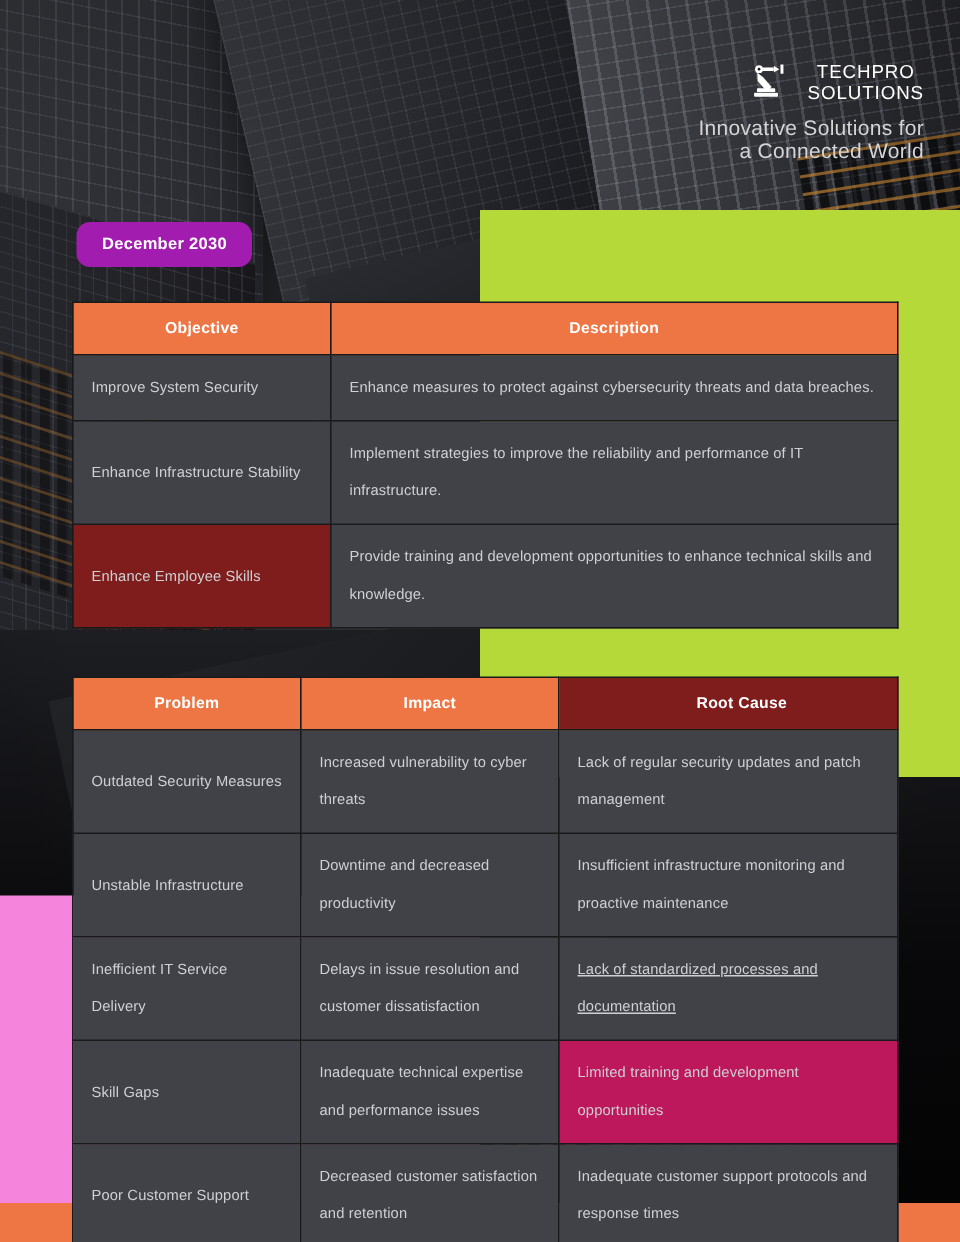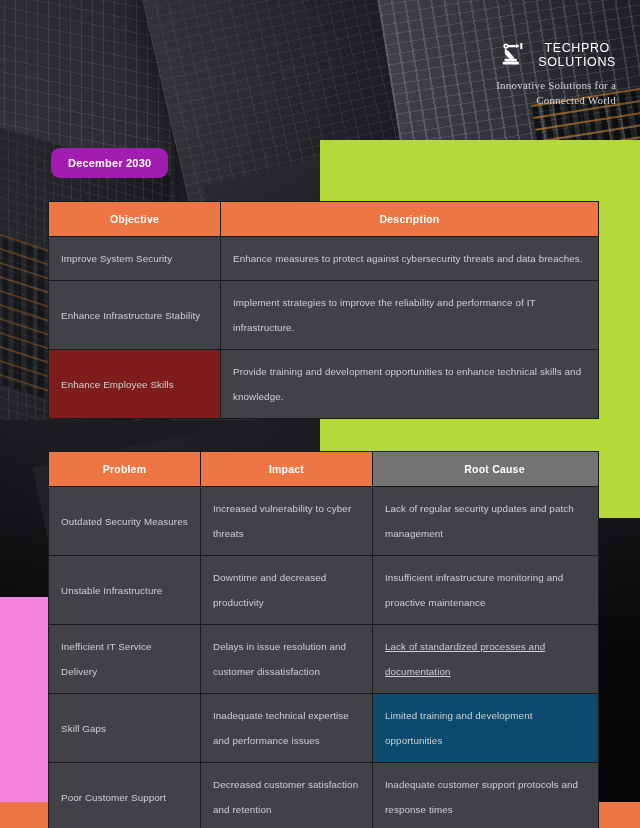--- a/index.html
+++ b/index.html
@@ -109,22 +109,22 @@
 
   
   .brand { position:absolute; right:24px; top:40px; text-align:right; }
   .brand-row { display:flex; align-items:center; justify-content:flex-end; gap:9px; }
   .brand-logo { width:30px; height:30px; flex:none; }
   .brand-name {
     color:#ffffff; font-size:12.5px; font-weight:400; letter-spacing:.6px;
     line-height:14px; text-align:center;
   }
   .brand-tag {
-    margin-top:8px; color:#d3d4d6; font-size:11px; line-height:15px;
-    letter-spacing:.2px; max-width:160px; margin-left:auto;font-family:Liberation Serif, serif;
+    margin-top:8px; color:#d3d4d6; font-size:14px; line-height:15px;
+    letter-spacing:.2px; max-width:160px; margin-left:auto;
   }
 
   
   .date-pill {
     position:absolute; left:51px; top:148px;
     padding:9px 17px; border-radius:9px;
     color:#fff; font-size:11px; font-weight:700; letter-spacing:.2px;
   }
 
   
@@ -229,21 +229,21 @@
 <table class="tbl" id="table-problems">
   <colgroup>
       <col class="c1">
       <col class="c2">
       <col class="c3">
     </colgroup>
   <thead>
     <tr>
       <th style="background: rgb(238, 118, 68);">Problem</th>
       <th style="background: rgb(238, 118, 68);">Impact</th>
-      <th style="background: #737373; padding-left: 30px;">Root Cause</th>
+      <th style="background: #7f1d1d; padding-left: 30px;">Root Cause</th>
     </tr>
   </thead>
   <tbody>
     <tr>
       <td style="background: rgb(65, 66, 71);">Outdated Security Measures</td>
       <td style="background: rgb(65, 66, 71);">Increased vulnerability to cyber threats</td>
       <td style="background: rgb(65, 66, 71);">Lack of regular security updates and patch management</td>
     </tr>
     <tr>
       <td style="background: rgb(65, 66, 71);">Unstable Infrastructure</td>
@@ -251,21 +251,21 @@
       <td style="background: rgb(65, 66, 71);">Insufficient infrastructure monitoring and proactive maintenance</td>
     </tr>
     <tr>
       <td style="background: rgb(65, 66, 71);">Inefficient IT Service Delivery</td>
       <td style="background: rgb(65, 66, 71);">Delays in issue resolution and customer dissatisfaction</td>
       <td style="background: rgb(65, 66, 71); text-decoration: underline;">Lack of standardized processes and documentation</td>
     </tr>
     <tr>
       <td style="background: rgb(65, 66, 71);">Skill Gaps</td>
       <td style="background: rgb(65, 66, 71);">Inadequate technical expertise and performance issues</td>
-      <td style="background: #0c4a6e;">Limited training and development opportunities</td>
+      <td style="background: #be185d;">Limited training and development opportunities</td>
     </tr>
     <tr>
       <td style="background: rgb(65, 66, 71);">Poor Customer Support</td>
       <td style="background: rgb(65, 66, 71);">Decreased customer satisfaction and retention</td>
       <td style="background: rgb(65, 66, 71);">Inadequate customer support protocols and response times</td>
     </tr>
   </tbody>
 </table>
 
 </body></html>

